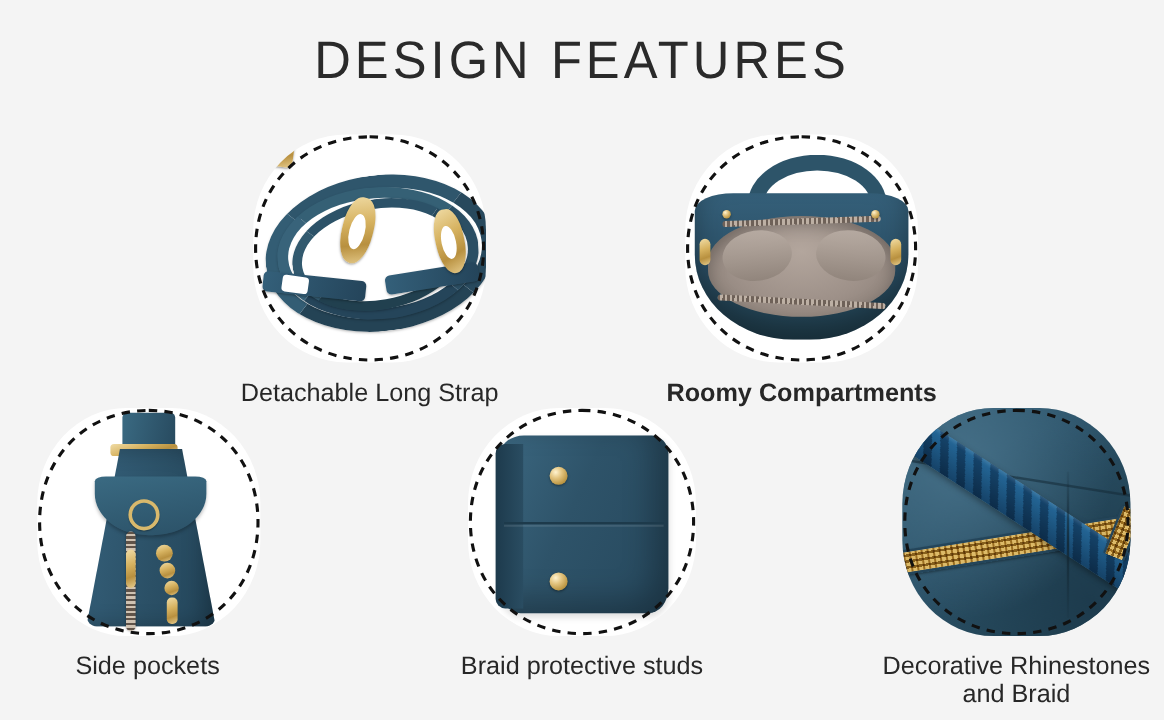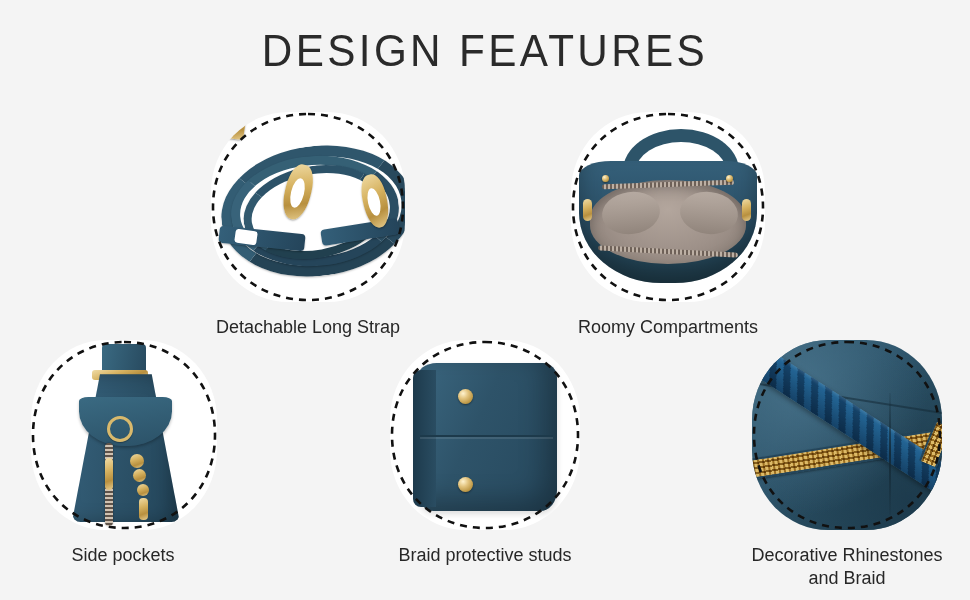--- a/index.html
+++ b/index.html
@@ -28,21 +28,21 @@
     overflow:hidden;
   }
   .dash{
     position:absolute;left:0;top:0;
     width:100%;height:100%;
     pointer-events:none;
   }
   .caption{
     position:absolute;
     text-align:center;
-    font-size:18px;
+    font-size:21px;
     line-height:23px;
     color:#272727;
     white-space:pre-line;
   }
 
   
   .photo{position:absolute;left:0;top:0;width:100%;height:100%;}
   .gold{background:linear-gradient(160deg,#f0dca6 0%,#d6b260 40%,#b8903f 70%,#e7cd8e 100%);}
 
   
@@ -219,21 +219,21 @@
       <div class="gold" style="position:absolute;left:6%;top:46%;width:9px;height:22px;border-radius:5px;"></div>
       <div class="gold" style="position:absolute;left:88%;top:46%;width:9px;height:22px;border-radius:5px;"></div>
       <div class="stud" style="left:16%;top:33%;width:7px;height:7px;"></div>
       <div class="stud" style="left:80%;top:33%;width:7px;height:7px;"></div>
     </div>
   </div>
   <svg class="dash" viewBox="0 0 194 190" preserveAspectRatio="none">
     <path d="M97 2 C150 2 192 40 192 95 C192 150 150 188 97 188 C44 188 2 150 2 95 C2 40 44 2 97 2 Z" fill="none" stroke="#111111" stroke-width="2.6" stroke-dasharray="7 6" stroke-linecap="butt"></path>
   </svg>
 </div>
-<div class="caption" style="left:515px;top:316px;width:306px;">Roomy Compartments</div>
+<div class="caption" style="left:515px;top:316px;width:306px;font-weight:bold;">Roomy Compartments</div>
 
 <div class="panel" style="left:31px;top:340px;width:186px;height:190px;">
   <div class="frame" style="border-radius:40%/42%;">
     <div class="photo">
       <div style="position:absolute;left:38%;top:2%;width:24%;height:20%;
                   background:linear-gradient(100deg,#3a6a82,#27495e);border-radius:4px;"></div>
       <div class="gold" style="position:absolute;left:33%;top:16%;width:30%;height:10px;border-radius:3px;"></div>
       <div class="side-body"></div>
       <div class="flap"></div>
       <div class="ring" style="left:41%;top:40%;width:20px;height:20px;"></div>

